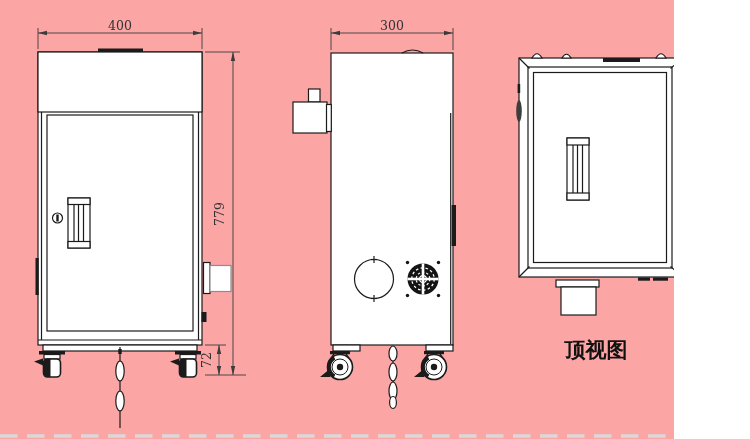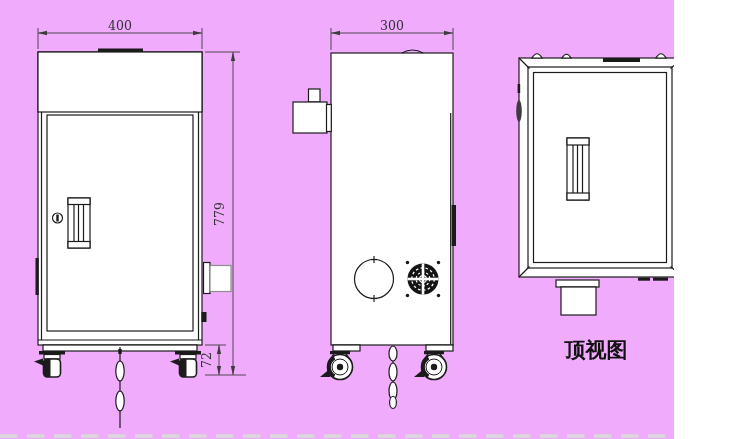--- a/index.html
+++ b/index.html
@@ -1,16 +1,16 @@
 <!DOCTYPE html>
 <html><head>
 <meta charset="utf-8">
 <style>
   html,body{margin:0;padding:0;background:#ffffff;}
-  .canvas{position:relative;width:674px;height:439px;background:#f0abfc;overflow:hidden;
+  .canvas{position:relative;width:674px;height:439px;background:#fca5a5;overflow:hidden;
           font-family:"Liberation Sans",sans-serif;}
   .canvas > svg{position:absolute;left:0;top:0;}
   .s   {stroke:#1b1b1b;fill:none;stroke-width:1.2;}
   .sw  {stroke:#1b1b1b;fill:#ffffff;stroke-width:1.2;}
   .f   {fill:#1b1b1b;stroke:none;}
   .gray{stroke:#8d8d8d;fill:#ffffff;stroke-width:1.2;}
   .dim {stroke:#3c3c3c;stroke-width:0.9;fill:none;}
   .dimf{fill:#3c3c3c;stroke:none;}
   text.dimtxt{font-family:"DejaVu Serif",serif;font-size:12.5px;fill:#333333;}
   text.caption{font-family:"DejaVu Sans",sans-serif;font-size:21px;font-weight:700;fill:#111111;}

